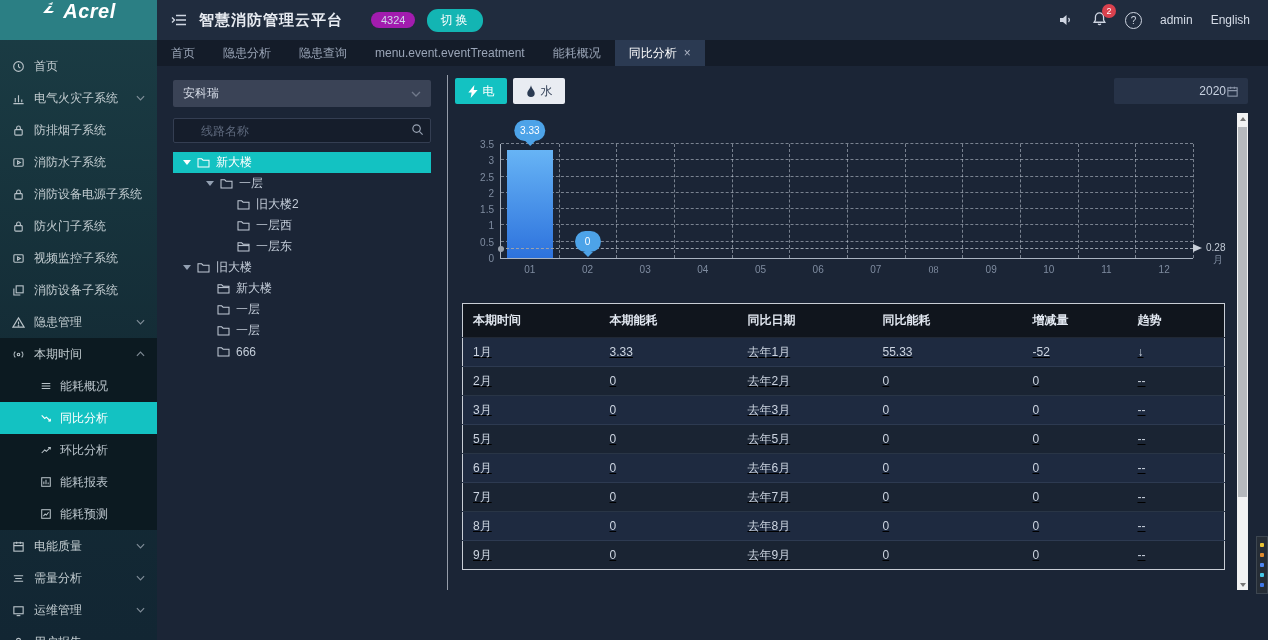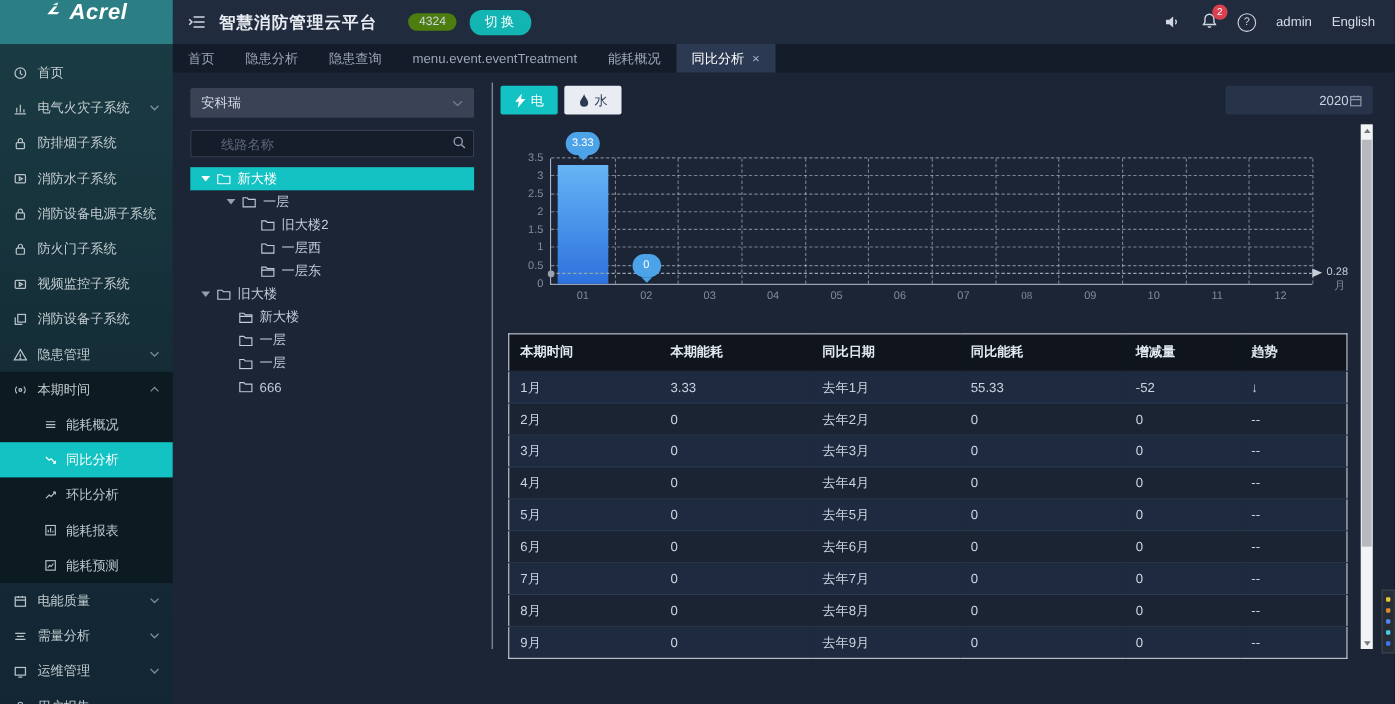--- a/index.html
+++ b/index.html
@@ -16,21 +16,21 @@
   .nav-item svg{flex:0 0 auto;}
   .chev{margin-left:auto;opacity:.8;}
   .group{background:#0c1a21;}
   .sub-item{height:32px;display:flex;align-items:center;gap:8px;padding:0 12px 0 40px;
             color:#bcc6cd;font-size:12px;cursor:pointer;}
   .sub-item.active{background:#13c2c2;color:#fff;}
   
   .header{position:absolute;left:157px;top:0;right:0;height:40px;background:#202c3e;
           display:flex;align-items:center;padding:0 18px 0 14px;box-sizing:border-box;gap:12px;color:#e8ecf2;}
   .h-title{font-size:15px;font-weight:bold;letter-spacing:1px;}
-  .h-badge{background:#4d7c0f;color:#cfd8ea;font-size:11px;padding:2px 10px;border-radius:10px;margin-left:16px;}
+  .h-badge{background:#a21caf;color:#cfd8ea;font-size:11px;padding:2px 10px;border-radius:10px;margin-left:16px;}
   .h-switch{background:#13b5b3;color:#fff;font-size:12px;padding:3px 13px;border-radius:11px;letter-spacing:3px;cursor:pointer;}
   .h-right{margin-left:auto;display:flex;align-items:center;gap:18px;font-size:12px;color:#d4dbe6;}
   .bell-wrap{position:relative;}
   .red-badge{position:absolute;top:-7px;right:-9px;background:#d9414e;color:#fff;font-size:9px;
              min-width:14px;height:14px;border-radius:8px;display:flex;align-items:center;justify-content:center;}
   .q-circle{width:15px;height:15px;border:1.2px solid #cfd6e2;border-radius:50%;display:flex;
             align-items:center;justify-content:center;font-size:10px;color:#cfd6e2;}
   .q-circle::after{content:'?';}
   
   .tabbar{position:absolute;left:157px;top:40px;right:0;height:26px;background:#141c29;display:flex;}
@@ -83,21 +83,21 @@
   .ml-arrow{position:absolute;right:-9px;top:-5px;width:0;height:0;border-left:9px solid #c8cfd8;
             border-top:4.5px solid transparent;border-bottom:4.5px solid transparent;}
   .ml-label{position:absolute;left:100%;margin-left:13px;top:-7px;font-size:10px;color:#c3cbd6;}
   .ml-unit{position:absolute;left:100%;margin-left:20px;top:4px;font-size:10px;color:#7f8ca0;}
   
   .data-table{margin:44px 0 0 7px;width:762px;border-collapse:collapse;table-layout:fixed;
               border:1px solid #c9ced6;}
   .data-table th{background:#10151d;color:#e2e8f1;font-weight:bold;font-size:12px;text-align:left;
                  height:33px;padding:0 10px;}
   .data-table td{height:28px;font-size:12px;color:#ccd4e0;padding:0 10px;}
-  .data-table tbody tr{border-top:1px solid rgba(125,145,175,.16);}
+  .data-table tbody tr{border-top:1px solid rgba(125,145,175,.16);text-decoration:underline;}
   .data-table tbody tr:nth-child(odd){background:#1e2a40;}
   .data-table tbody tr:nth-child(even){background:#1a2433;}
   .trend-down{color:#35d0a0;}
   .trend-flat{color:#8d97a8;}
   
   .scrollbar{position:absolute;left:1237px;top:113px;width:11px;height:477px;background:#f2f3f4;z-index:4;}
   .sb-thumb{position:absolute;top:14px;left:1px;width:9px;height:370px;background:#b6b9be;cursor:pointer;}
   .sb-up,.sb-down{position:absolute;left:0;width:11px;height:11px;display:flex;align-items:center;justify-content:center;}
   .sb-up{top:0;} .sb-down{bottom:0;}
   .sb-tri{width:0;height:0;border-left:3px solid transparent;border-right:3px solid transparent;}
@@ -519,28 +519,20 @@
           </tr>
         <tr>
             <td>3月</td>
             <td>0</td>
             <td>去年3月</td>
             <td>0</td>
             <td>0</td>
             <td class="trend-flat">--</td>
           </tr>
         <tr>
-            <td>4月</td>
-            <td>0</td>
-            <td>去年4月</td>
-            <td>0</td>
-            <td>0</td>
-            <td class="trend-flat">--</td>
-          </tr>
-        <tr>
             <td>5月</td>
             <td>0</td>
             <td>去年5月</td>
             <td>0</td>
             <td>0</td>
             <td class="trend-flat">--</td>
           </tr>
         <tr>
             <td>6月</td>
             <td>0</td>

